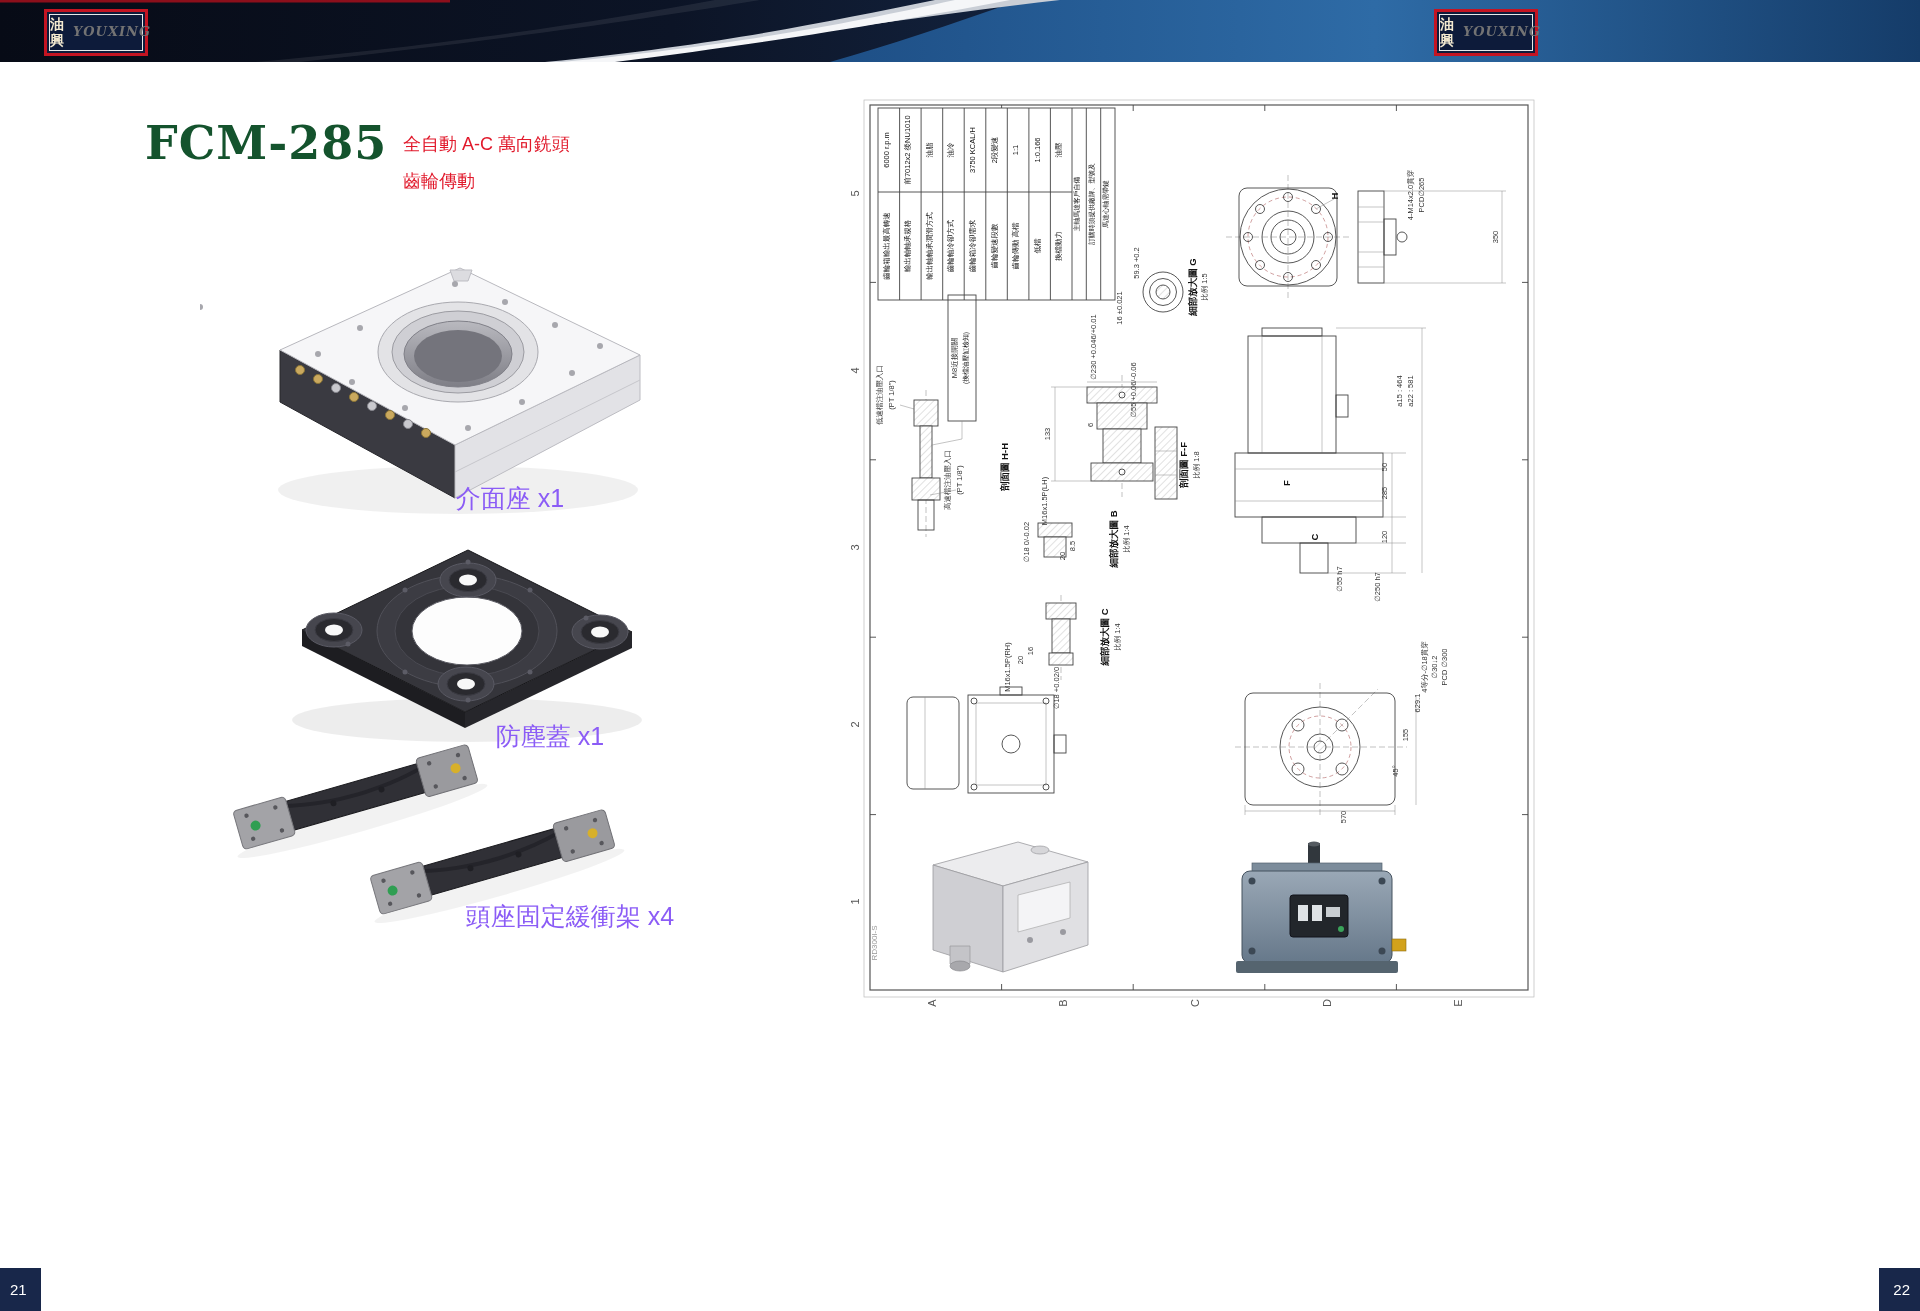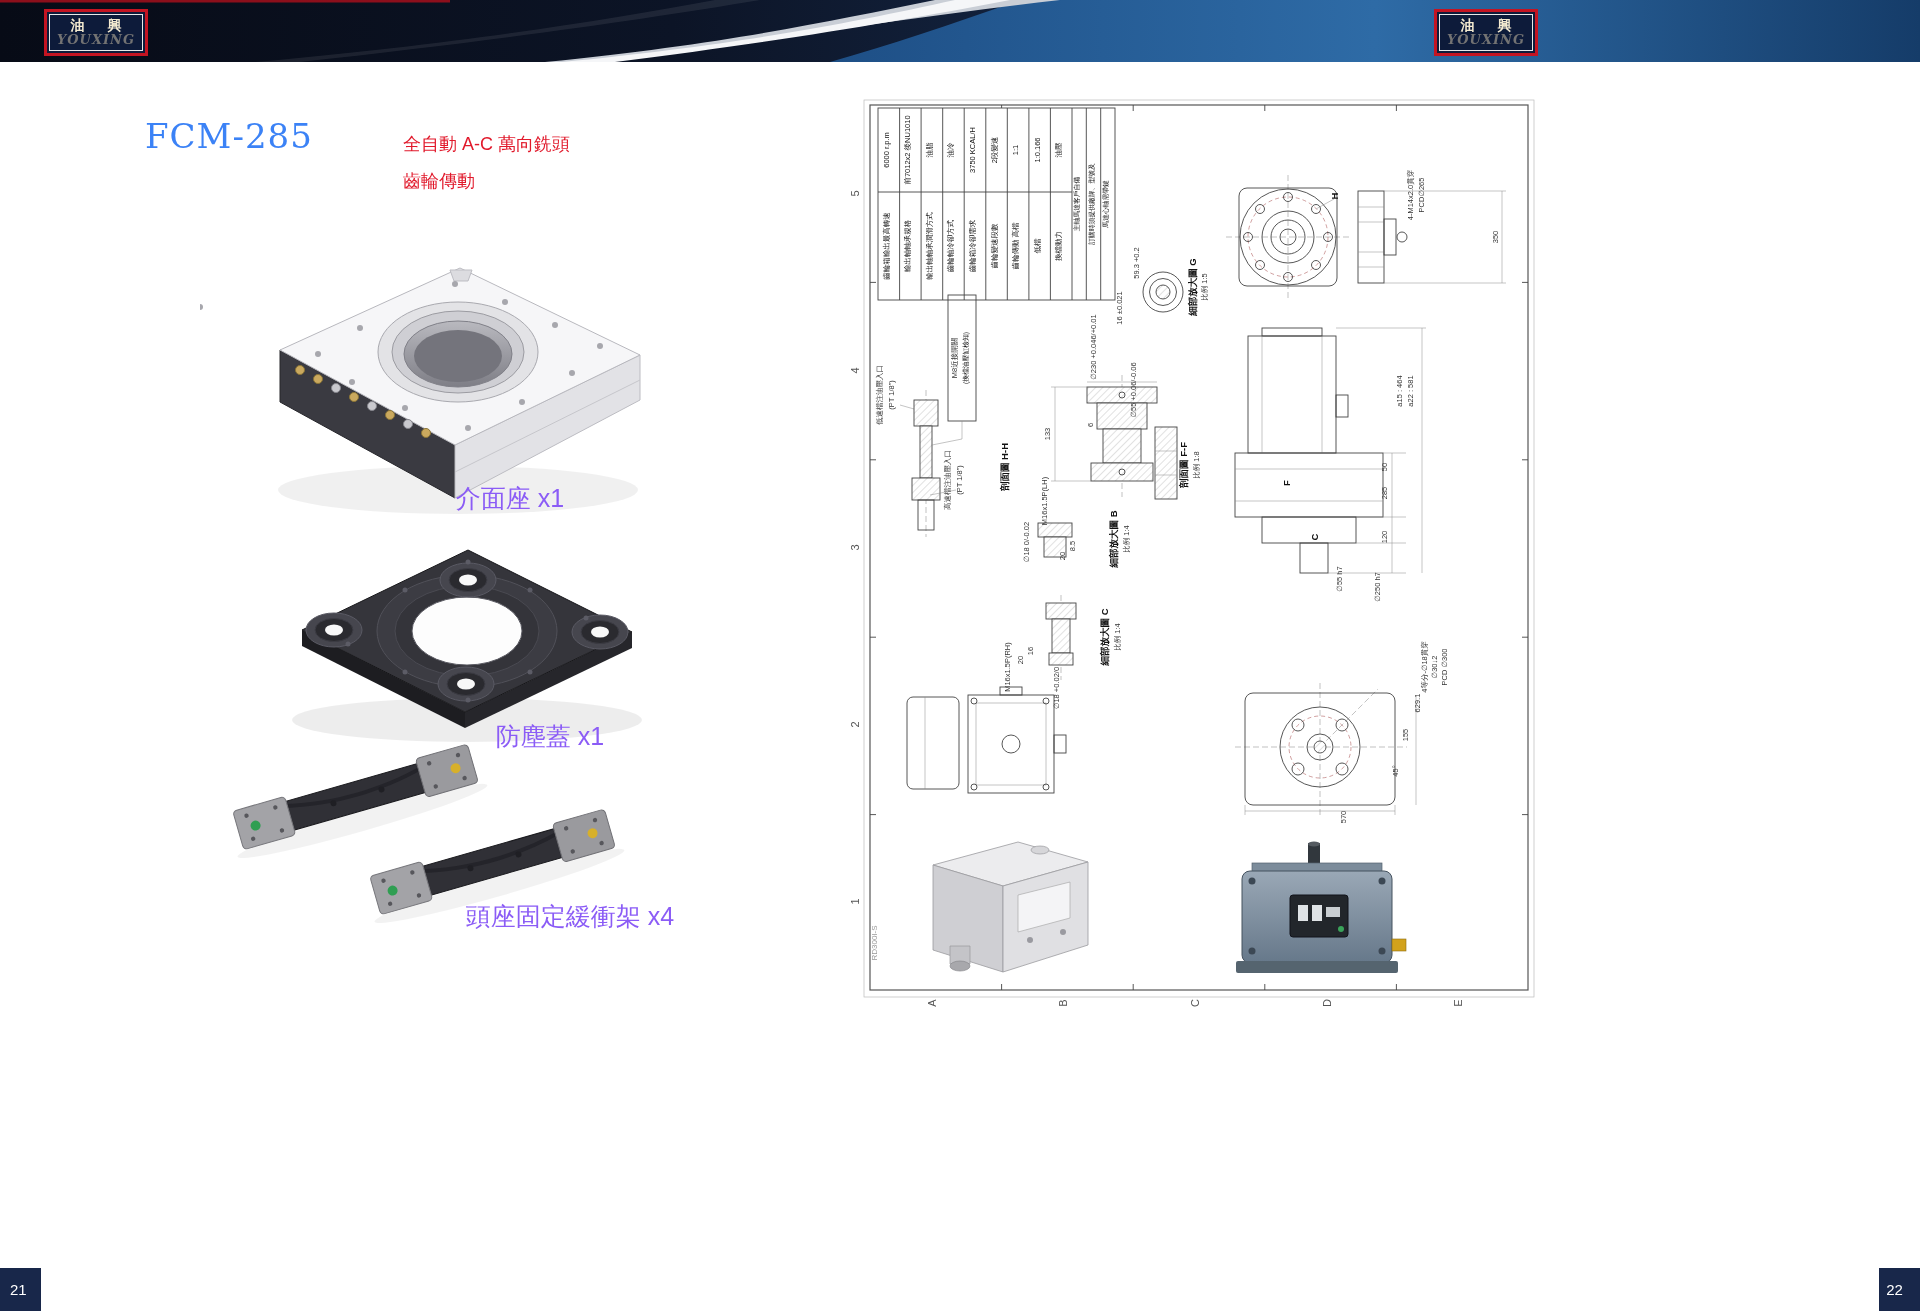--- a/index.html
+++ b/index.html
@@ -4,34 +4,34 @@
 <style>
   *{box-sizing:border-box;margin:0;padding:0}
   html,body{background:#9a9a9a}
   .page{position:relative;width:1920px;height:1311px;background:#ffffff;overflow:hidden;
         font-family:"Liberation Sans",sans-serif;margin:0 auto}
   .abs{position:absolute}
   
   .header-svg{position:absolute;left:0;top:0}
   .logo{position:absolute;top:9px;width:104px;height:47px;background:#0d1b3a;
         border:3px solid #c41422;padding:2px}
-  .logo-inner{width:100%;height:100%;border:1px solid #e9e9e9;display:flex;flex-direction:column;
+  .logo-inner{width:100%;height:100%;border:1px solid #e9e9e9;display:flex;flex-direction:row;
         align-items:center;justify-content:center;line-height:1.1}
   .logo-cn{color:#f3ead0;font-family:"DejaVu Serif",serif;font-weight:bold;font-size:14px;letter-spacing:9px;padding-left:9px}
   .logo-en{color:#737373;font-family:"DejaVu Serif",serif;font-style:italic;font-weight:bold;font-size:13px;letter-spacing:1px}
   
   .model-title{position:absolute;left:145px;top:116px;font-family:"DejaVu Serif",serif;
-        font-weight:normal;font-size:34px;letter-spacing:1px;color:#3b82f6}
+        font-weight:bold;font-size:46px;letter-spacing:1px;color:#14532d}
   .subtitle{position:absolute;left:403px;top:126px;color:#e1192b;font-size:18px;line-height:37px}
   .item-label{position:absolute;color:#8b5cf6;font-size:25px;text-align:center;white-space:nowrap}
   
   .pagenum{position:absolute;bottom:0;width:41px;height:43px;background:#18274a;color:#ffffff;
         font-size:15px;display:flex;align-items:center}
   .pagenum.pn-left{left:0;padding-left:10px}
-  .pagenum.pn-right{right:0;justify-content:center;padding-right:10px}
+  .pagenum.pn-right{right:0;justify-content:flex-end;padding-right:10px}
   
   svg text{font-family:"Liberation Sans",sans-serif}
   .dtt{font-size:9.5px;fill:#111;font-weight:bold}
   .dim{font-size:7.5px;fill:#333}
   .spec{font-size:7.5px;fill:#111}
   .specs{font-size:6.8px;fill:#111}
   .grid-ref{font-size:11px;fill:#555}
   .ln{stroke:#444;stroke-width:.9;fill:none}
   .hl{stroke:#888;stroke-width:.5;fill:none}
   .cl{stroke:#999;stroke-width:.6;fill:none;stroke-dasharray:6 3}

